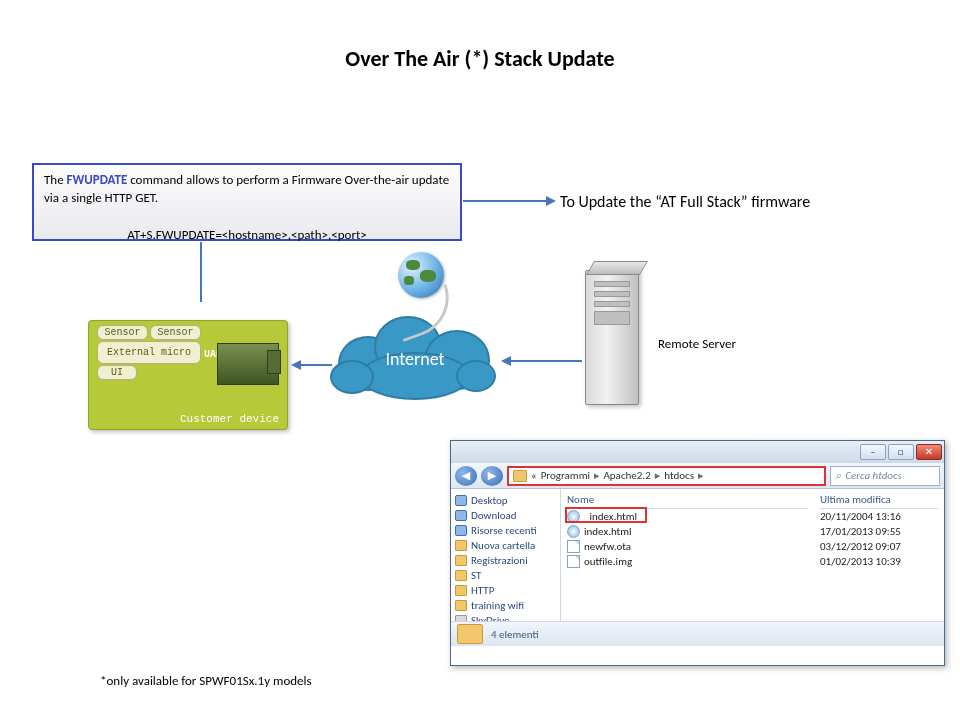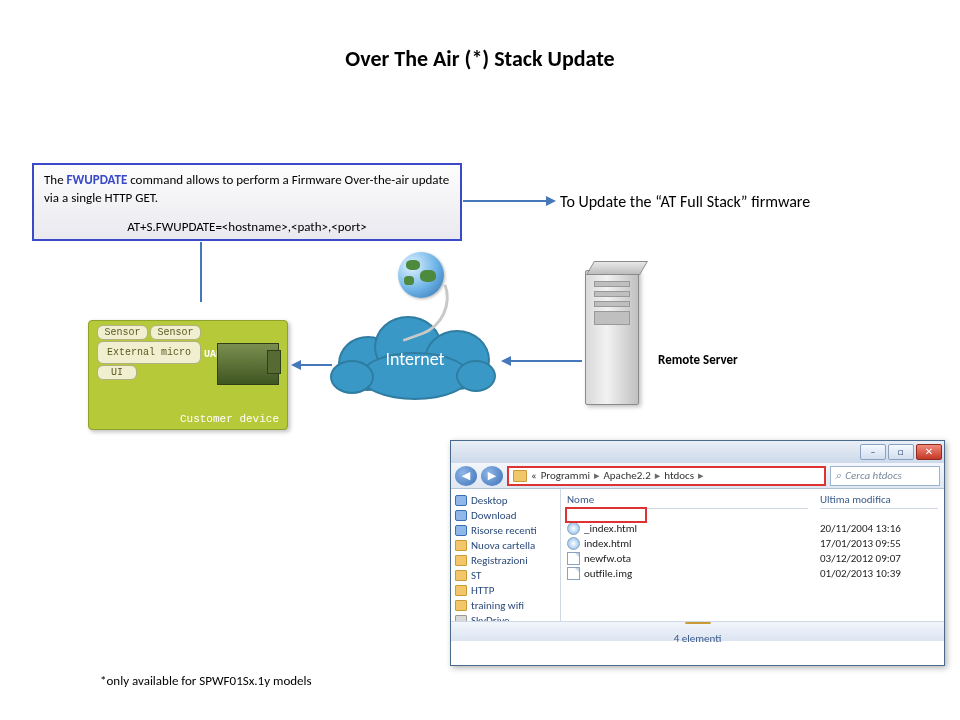--- a/index.html
+++ b/index.html
@@ -27,21 +27,21 @@
     top: 163px;
     width: 430px;
     height: 78px;
     border: 2px solid #3a49c8;
     background: linear-gradient(#fdfdfd,#e9e9ef);
     padding: 6px 10px;
     font-size: 13px;
     line-height: 1.35;
   }
   .infobox .cmd { color: #3a49c8; font-weight: bold; }
-  .infobox .syntax { display:block; text-align:center; margin-top:12px; }
+  .infobox .syntax { display:block; text-align:center; margin-top:20px; }
   .connector-h {
     position:absolute;
     height:2px;
     background:#4777bb;
   }
   .connector-h:after{
     display:none;
   }
   .rarrow {
     position:absolute;
@@ -185,23 +185,22 @@
     position:absolute;left:0;top:-10px;width:100%;height:12px;
     background:linear-gradient(#e8e8e8,#bcbcbc);
     border:1px solid #8a8a8a;
     transform:skewX(-30deg) translateX(4px);
   }
   .server .slot{
     position:absolute;left:8px;right:8px;height:6px;background:#bfbfbf;border:1px solid #999;
   }
   .server-label{
     position:absolute;
-    left:658px; top:352px;
+    left:658px; top:336px;
     font-size:13px;
-    font-weight:bold;
   }
   
   .explorer{
     position:absolute;
     left:450px; top:440px;
     width:495px; height:226px;
     border:1px solid #4a6a8c;
     background:#fff;
     box-shadow:2px 2px 6px rgba(0,0,0,.3);
     font-size:11px;
@@ -252,29 +251,29 @@
     width:110px;border-right:1px solid #d0d8e4;background:#fff;
     padding:4px 4px;overflow:hidden;
   }
   .tree-item{display:flex;align-items:center;gap:4px;padding:1px 0;color:#2a4a7a;text-align:center;}
   .tree-item .ico{width:12px;height:11px;background:#f2c66a;border:1px solid #c99a35;border-radius:1px;}
   .tree-item.special .ico{background:#8fb7e8;border-color:#3a6fb5;border-radius:2px;}
   .tree-item.drive .ico{background:#d9d9d9;border-color:#999;}
   .ex-files{flex:1;display:flex;background:#fff;}
   .name-col{flex:1;padding:2px 6px;}
   .date-col{width:130px;padding:2px 6px;}
-  .colhead{color:#3a5a8a;border-bottom:1px solid #d0d8e4;padding:2px 0;margin-bottom:12px;}
+  .colhead{color:#3a5a8a;border-bottom:1px solid #d0d8e4;padding:2px 0;margin-bottom:0;}
   .frow{display:flex;align-items:center;gap:4px;padding:1px 0;color:#222;}
   .frow .fico{width:13px;height:13px;border:1px solid #8aa1bf;background:#fff;display:inline-block;position:relative;}
   .frow .fico.ie{background:radial-gradient(circle at 50% 50%,#fff,#7db5ea);border-radius:50%;}
   .frow .fico.doc:after{content:"";position:absolute;right:0;top:0;border-top:4px solid #c8d4e4;border-left:4px solid transparent;}
   .hlbox{position:absolute;border:2px solid #d33;pointer-events:none;}
   .ex-status{
     height:20px;border-top:1px solid #cfd8e6;background:linear-gradient(#f2f6fc,#dbe4f0);
-    display:flex;align-items:center;gap:8px;padding:0 6px;color:#3a5a8a;flex-direction:column;
+    display:flex;align-items:center;gap:8px;padding:12px 6px;color:#3a5a8a;
   }
   .ex-status .big-ico{width:26px;height:20px;background:#f2c66a;border:1px solid #c99a35;border-radius:2px;}
   .footnote{
     position:absolute;
     left:100px;
     bottom:32px;
     font-size:13px;
   }
 </style>
 </head>

